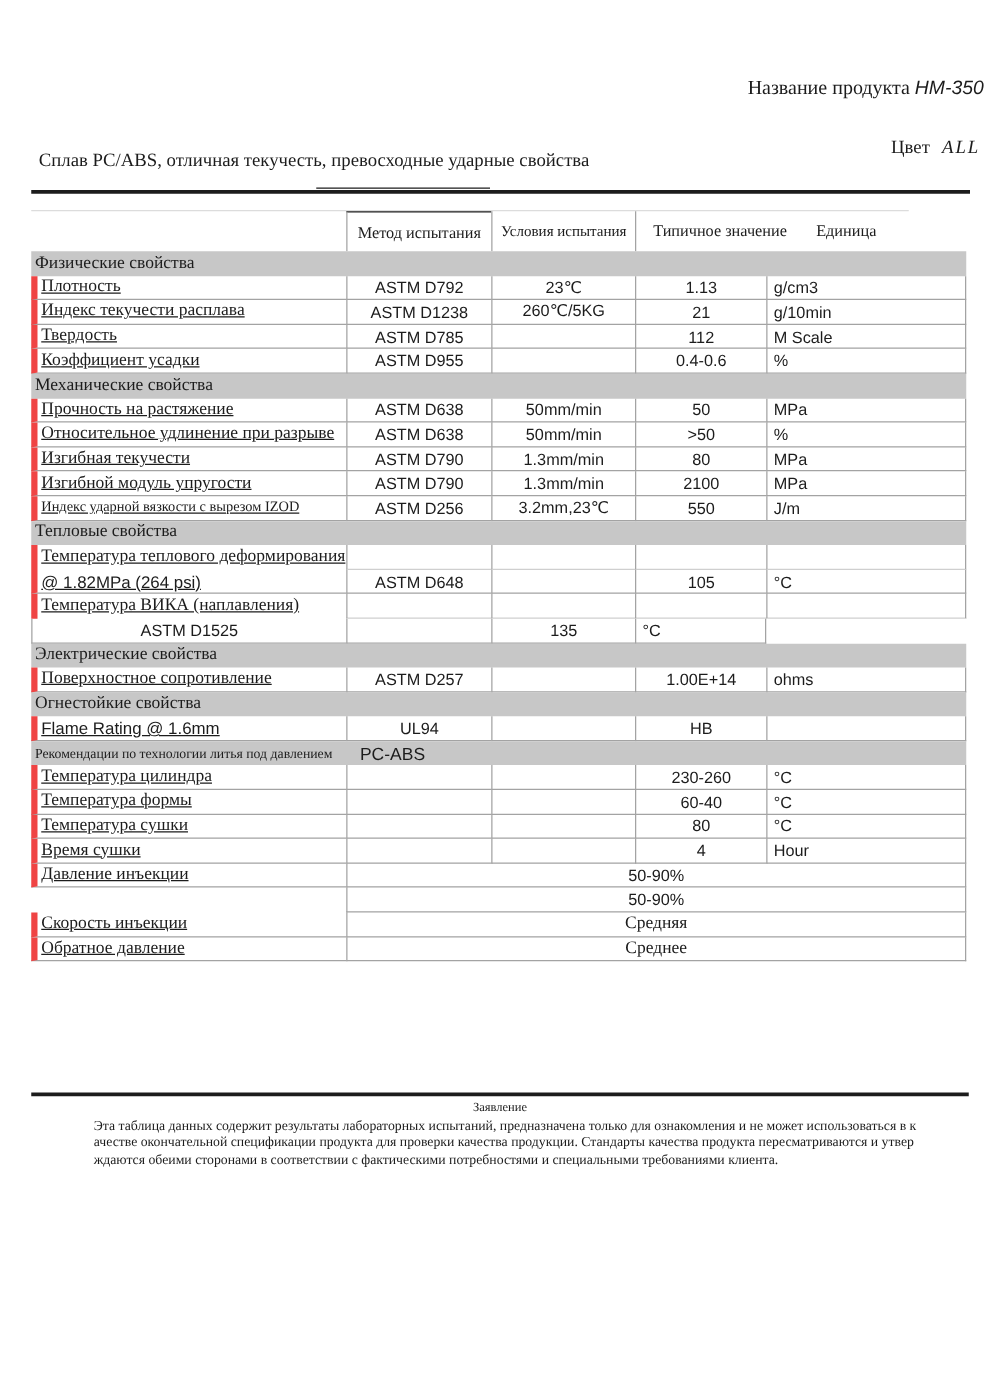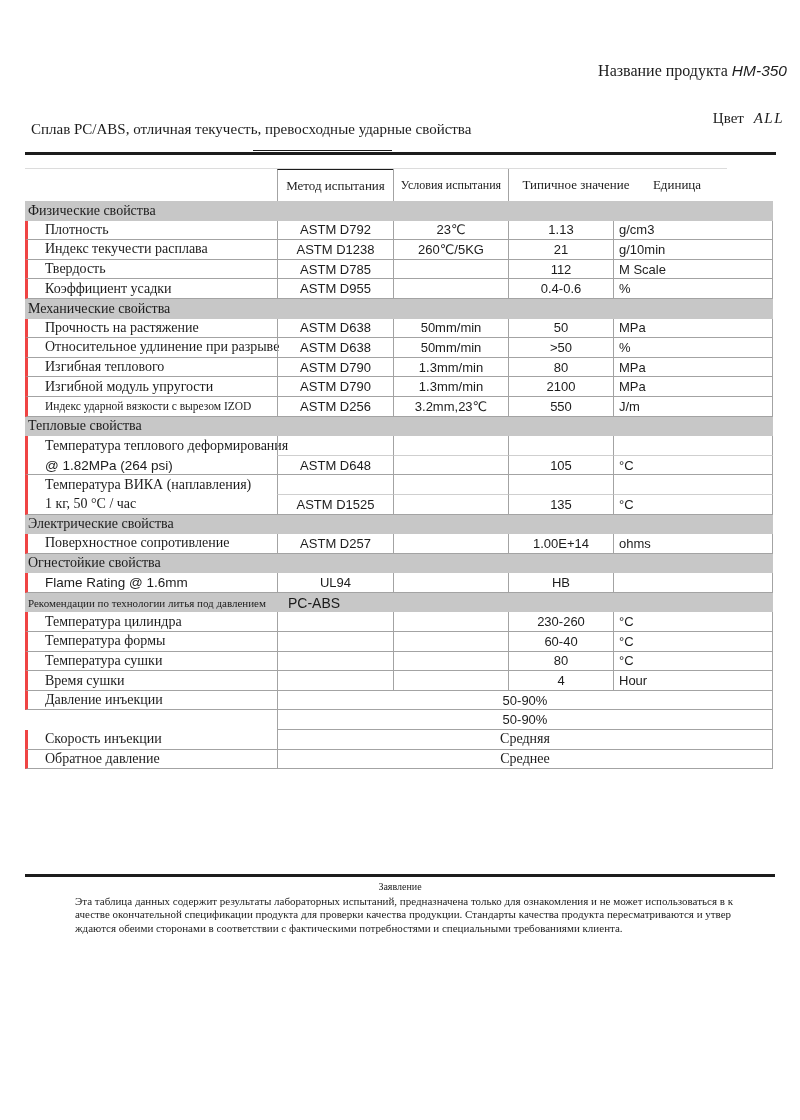--- a/index.html
+++ b/index.html
@@ -27,21 +27,21 @@
   }
   .cell{box-sizing:border-box;height:19.6px;display:flex;align-items:center;
         border-bottom:1px solid var(--b);white-space:nowrap;overflow:visible;}
   .hcell{height:32px;border-bottom:none;font:13px var(--serif);justify-content:center;}
   .hcell.hc2{font-size:12px;}
   .hcell.bl{border-left:1px solid var(--b);}
   .hcell.hc1{border-top:1.5px solid var(--rule);}
   .shift-r{position:relative;left:15px;}
   .shift-l{position:relative;left:-16px;}
 
-  .lab{font:14px var(--serif);padding-left:17px;justify-content:flex-start;border-left:3px solid #ef4444;}
+  .lab{font:14px var(--serif);padding-left:3px;justify-content:flex-start;border-left:5px solid #ef4444;text-decoration:underline;}
   .lab.sans{font:13.5px var(--sans);}
   .lab.small{font-size:11.5px;}
   .num{font:13px var(--sans);justify-content:center;border-left:1px solid var(--b);}
   .unit{font:13px var(--sans);justify-content:flex-start;padding-left:5px;
         border-left:1px solid var(--b);border-right:1px solid var(--b);}
   .sec{grid-column:1/-1;background:var(--bar);font:14px var(--serif);
        padding-left:3px;justify-content:flex-start;border-bottom:none;border-left:none;}
   .sec .sec-label.small{font-size:11px;}
   .sec .extra{font:14px var(--sans);margin-left:22px;}
   .nb{border-bottom:none;}
@@ -120,21 +120,21 @@
       <div class="cell lab">Прочность на растяжение</div>
       <div class="cell num">ASTM D638</div>
       <div class="cell num">50mm/min</div>
       <div class="cell num">50</div>
       <div class="cell unit">MPa</div>
       <div class="cell lab">Относительное удлинение при разрыве</div>
       <div class="cell num">ASTM D638</div>
       <div class="cell num">50mm/min</div>
       <div class="cell num">&gt;50</div>
       <div class="cell unit">%</div>
-      <div class="cell lab">Изгибная теплового</div>
+      <div class="cell lab">Изгибная текучести</div>
       <div class="cell num">ASTM D790</div>
       <div class="cell num">1.3mm/min</div>
       <div class="cell num">80</div>
       <div class="cell unit">MPa</div>
       <div class="cell lab">Изгибной модуль упругости</div>
       <div class="cell num">ASTM D790</div>
       <div class="cell num">1.3mm/min</div>
       <div class="cell num">2100</div>
       <div class="cell unit">MPa</div>
       <div class="cell lab small">Индекс ударной вязкости с вырезом IZOD</div>
@@ -153,21 +153,20 @@
       <div class="cell lab sans">@ 1.82MPa (264 psi)</div>
       <div class="cell num">ASTM D648</div>
       <div class="cell num"></div>
       <div class="cell num">105</div>
       <div class="cell unit">°C</div>
       <div class="cell lab nb">Температура ВИКА (наплавления)</div>
       <div class="cell num lbb"></div>
       <div class="cell num lbb"></div>
       <div class="cell num lbb"></div>
       <div class="cell unit lbb"></div>
-      <div class="cell lab">1 кг, 50 °C / час</div>
       <div class="cell num">ASTM D1525</div>
       <div class="cell num"></div>
       <div class="cell num">135</div>
       <div class="cell unit">°C</div>
       <div class="cell sec">
         <div class="sec-label">Электрические свойства</div>
       </div>
       <div class="cell lab">Поверхностное сопротивление</div>
       <div class="cell num">ASTM D257</div>
       <div class="cell num"></div>

